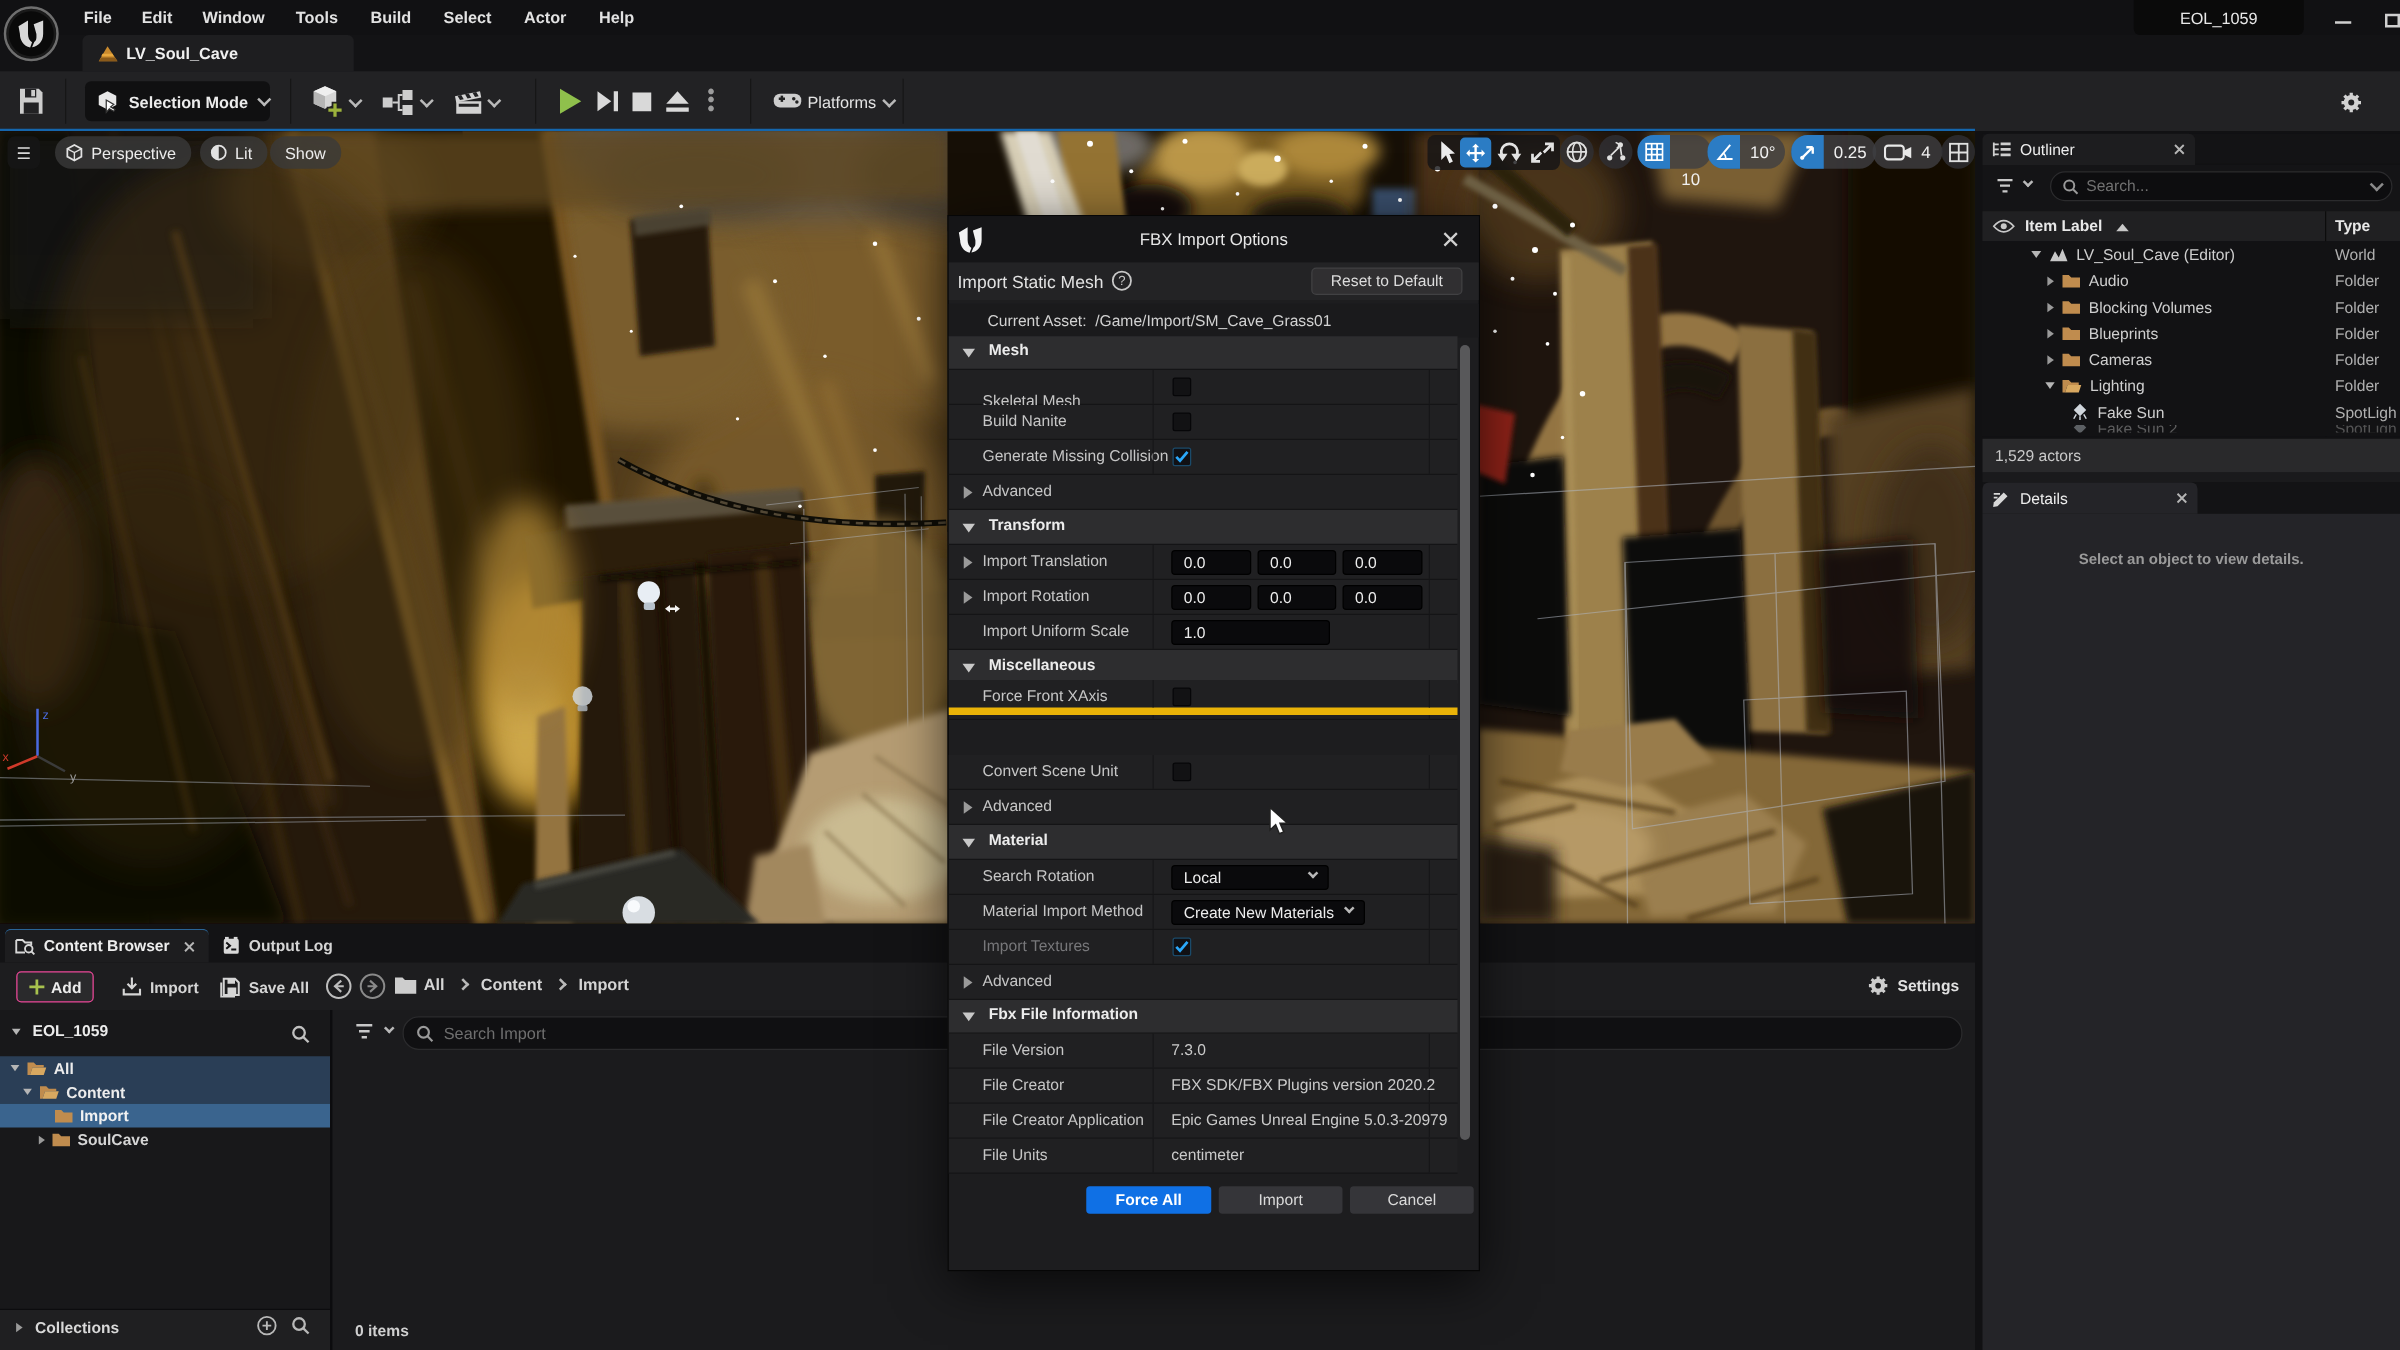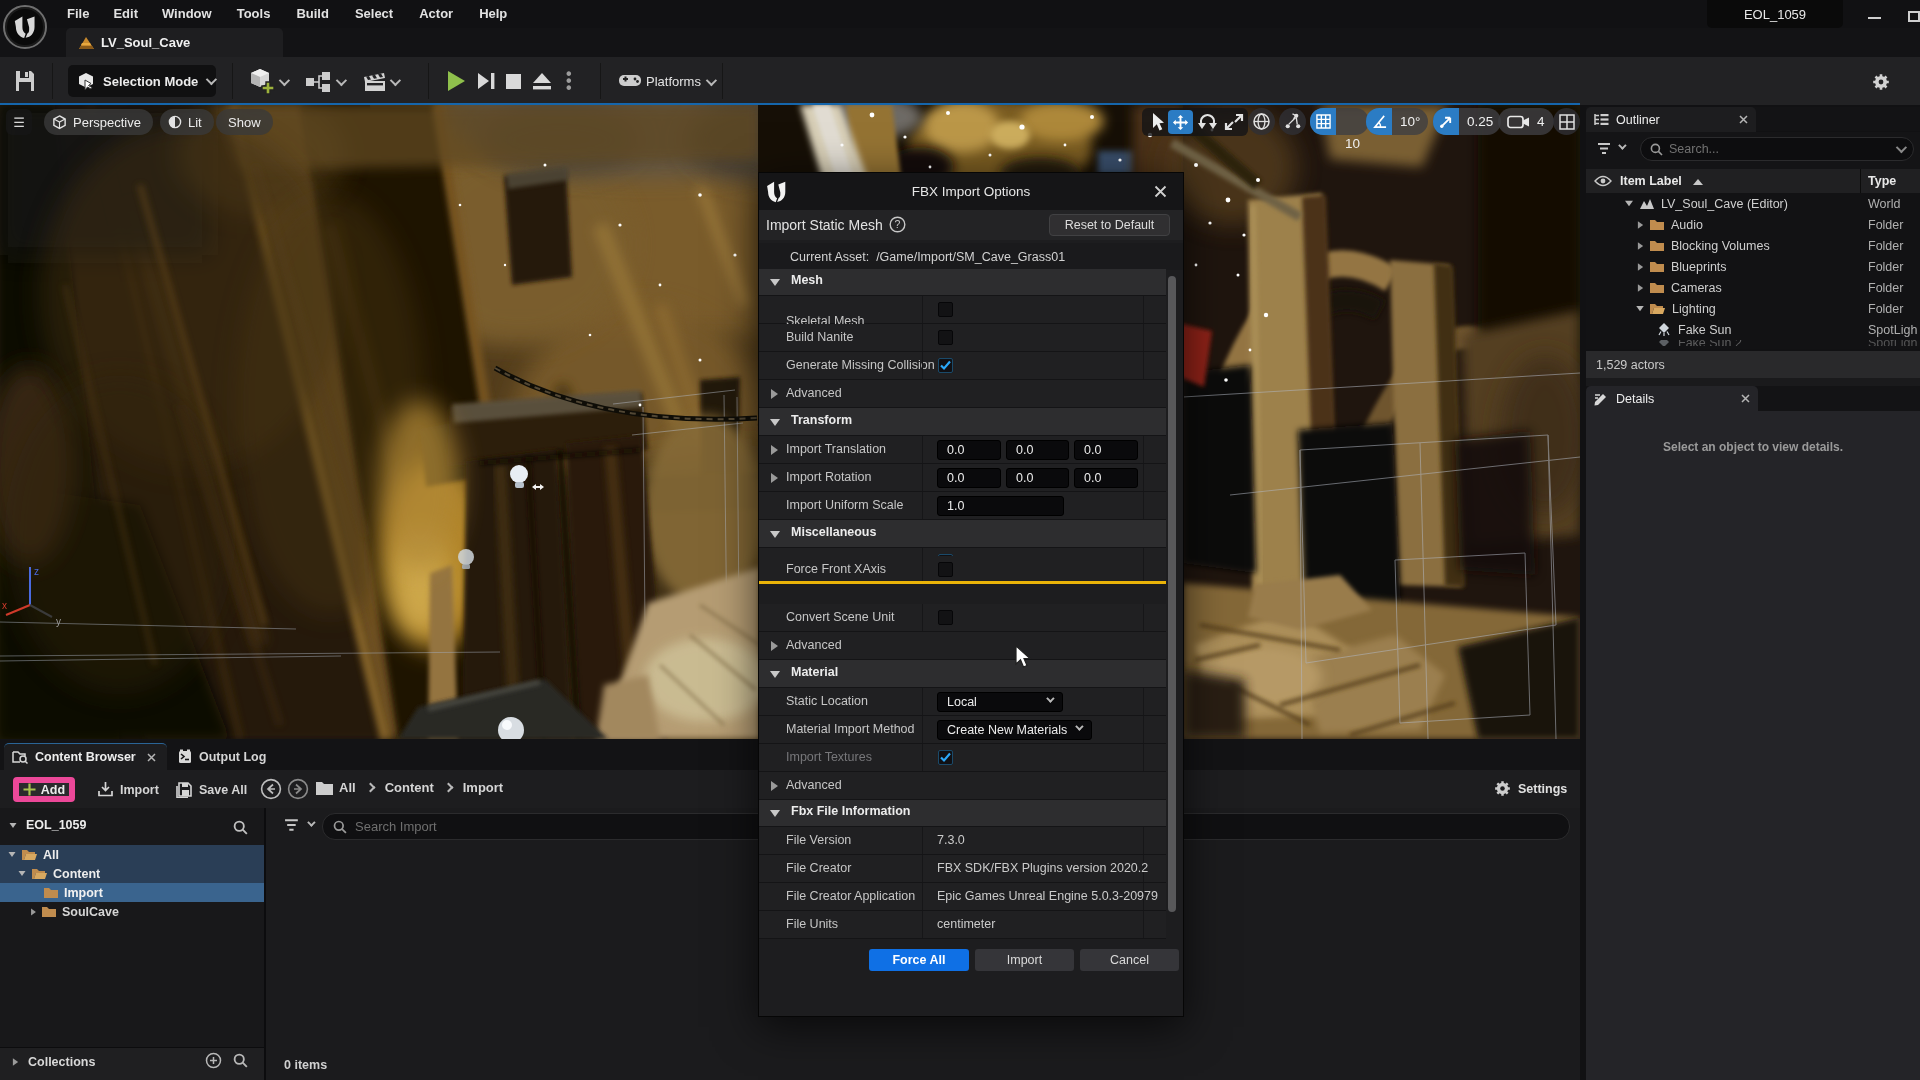--- a/index.html
+++ b/index.html
@@ -573,21 +573,21 @@
       <rect x="1" y="2" width="12" height="12" rx="1.5" fill="#d8d8d8"></rect>
       <path d="M3,5 L6,7.5 L3,10" stroke="#131315" stroke-width="1.6" fill="none"></path>
       <path d="M7,10.5 H11" stroke="#131315" stroke-width="1.6"></path>
       <rect x="2" y="0.5" width="3" height="3" fill="#d8d8d8"></rect>
       <rect x="9" y="0.5" width="3" height="3" fill="#d8d8d8"></rect>
     </svg>
   <span style="color:#d5d5d5;font-size:12.5px;font-weight:700;">Output Log</span>
 </div>
 
 <div class="abs" style="left:0;top:770px;width:1580px;height:38px;background:#1d1d1f;"></div>
-<div class="abs row" style="left:13px;top:777px;width:62px;height:25px;background:#2a2a2c;border:6px solid #ec4899;border-radius:4px;justify-content:center;gap:5px;">
+<div class="abs row" style="left:13px;top:777px;width:62px;height:25px;background:#2a2a2c;border:1px solid #ec4899;border-radius:4px;justify-content:center;gap:5px;">
   <svg width="13" height="13" viewBox="0 0 13 13">
       <path d="M6.5,0.5 V12.5 M0.5,6.5 H12.5" stroke="#a8c24e" stroke-width="2.2"></path>
     </svg>
   <span style="color:#ececec;font-size:12.5px;font-weight:700;">Add</span>
 </div>
 <div class="abs row" style="left:97px;top:777px;height:25px;gap:6px;">
   <svg width="17" height="17" viewBox="0 0 17 17">
       <path d="M8.5,1 V9 M5,6 L8.5,9.5 L12,6" stroke="#d5d5d5" stroke-width="1.7" fill="none"></path>
       <path d="M2,10 V14.5 H15 V10" stroke="#d5d5d5" stroke-width="1.7" fill="none"></path>
     </svg>
@@ -791,42 +791,42 @@
 <div class="abs" style="left:759px;top:548px;width:407px;height:28px;background:#202022;border-bottom:1px solid #141416;">
 <span style="position:absolute;left:9px;top:6px;color:#c6c6c6;font-size:12.5px;">Convert Scene</span>
 <span style="position:absolute;left:163px;top:0;width:1px;height:100%;background:#161618;"></span>
       <span style="position:absolute;left:384px;top:0;width:1px;height:100%;background:#161618;"></span>
 <span style="position:absolute;left:179px;top:6px;width:15px;height:15px;background:#101014;border:1px solid #1a4a6a;border-radius:2px;">
         <svg width="13" height="13" viewBox="0 0 13 13" style="position:absolute;left:0px;top:0px;">
           <path d="M2,6.5 L5,9.5 L11,2.5" stroke="#2ba8fa" stroke-width="2.2" fill="none"></path>
         </svg>
       </span>
 </div>
-<div class="abs" style="left:759px;top:556px;width:407px;height:28px;background:#202022;border-bottom:3px solid #eab308;padding-left:28px;">
+<div class="abs" style="left:759px;top:544px;width:407px;height:28px;background:#202022;border-bottom:6px solid #eab308;padding-left:28px;">
 <span style="position:absolute;left:27px;top:6px;color:#c6c6c6;font-size:12.5px;">Force Front XAxis</span>
 <span style="position:absolute;left:163px;top:0;width:1px;height:100%;background:#161618;"></span>
       <span style="position:absolute;left:384px;top:0;width:1px;height:100%;background:#161618;"></span>
 <span style="position:absolute;left:179px;top:6px;width:15px;height:15px;background:#121214;border:1px solid #060608;border-radius:2px;"></span>
 </div>
 <div class="abs" style="left:759px;top:604px;width:407px;height:28px;background:#202022;border-bottom:1px solid #141416;">
 <span style="position:absolute;left:27px;top:6px;color:#c6c6c6;font-size:12.5px;">Convert Scene Unit</span>
 <span style="position:absolute;left:163px;top:0;width:1px;height:100%;background:#161618;"></span>
       <span style="position:absolute;left:384px;top:0;width:1px;height:100%;background:#161618;"></span>
 <span style="position:absolute;left:179px;top:6px;width:15px;height:15px;background:#121214;border:1px solid #060608;border-radius:2px;"></span>
 </div>
 <div class="abs" style="left:759px;top:632px;width:407px;height:28px;background:#202022;border-bottom:1px solid #141416;">
 <span style="position:absolute;left:12px;top:9px;width:0;height:0;border-top:5px solid transparent;border-bottom:5px solid transparent;border-left:7px solid #9a9a9a;"></span>
 <span style="position:absolute;left:27px;top:6px;color:#c6c6c6;font-size:12.5px;">Advanced</span>
 </div>
 <div class="abs" style="left:759px;top:660px;width:407px;height:28px;background:#2d2d2f;border-bottom:1px solid #141416;">
 <span style="position:absolute;left:11px;top:11px;width:0;height:0;border-left:5px solid transparent;border-right:5px solid transparent;border-top:7px solid #c8c8c8;"></span>
 <span style="position:absolute;left:32px;top:5px;color:#ececec;font-size:12.5px;font-weight:700;">Material</span>
     </div>
 <div class="abs" style="left:759px;top:688px;width:407px;height:28px;background:#202022;border-bottom:1px solid #141416;">
-<span style="position:absolute;left:27px;top:6px;color:#c6c6c6;font-size:12.5px;">Static Location</span>
+<span style="position:absolute;left:27px;top:6px;color:#c6c6c6;font-size:12.5px;">Search Rotation</span>
 <span style="position:absolute;left:163px;top:0;width:1px;height:100%;background:#161618;"></span>
       <span style="position:absolute;left:384px;top:0;width:1px;height:100%;background:#161618;"></span>
 <span style="position:absolute;left:178px;top:4px;width:126px;height:20px;background:#0a0a0c;border:1px solid #000;border-radius:3px;color:#ececec;font-size:12.5px;line-height:19px;padding-left:9px;">Local</span>
 <span class="chev" style="position:absolute;left:287px;top:9px;width:6px;height:6px;"></span>
 </div>
 <div class="abs" style="left:759px;top:716px;width:407px;height:28px;background:#202022;border-bottom:1px solid #141416;">
 <span style="position:absolute;left:27px;top:6px;color:#c6c6c6;font-size:12.5px;">Material Import Method</span>
 <span style="position:absolute;left:163px;top:0;width:1px;height:100%;background:#161618;"></span>
       <span style="position:absolute;left:384px;top:0;width:1px;height:100%;background:#161618;"></span>
 <span style="position:absolute;left:178px;top:4px;width:155px;height:20px;background:#0a0a0c;border:1px solid #000;border-radius:3px;color:#ececec;font-size:12.5px;line-height:19px;padding-left:9px;">Create New Materials</span>

